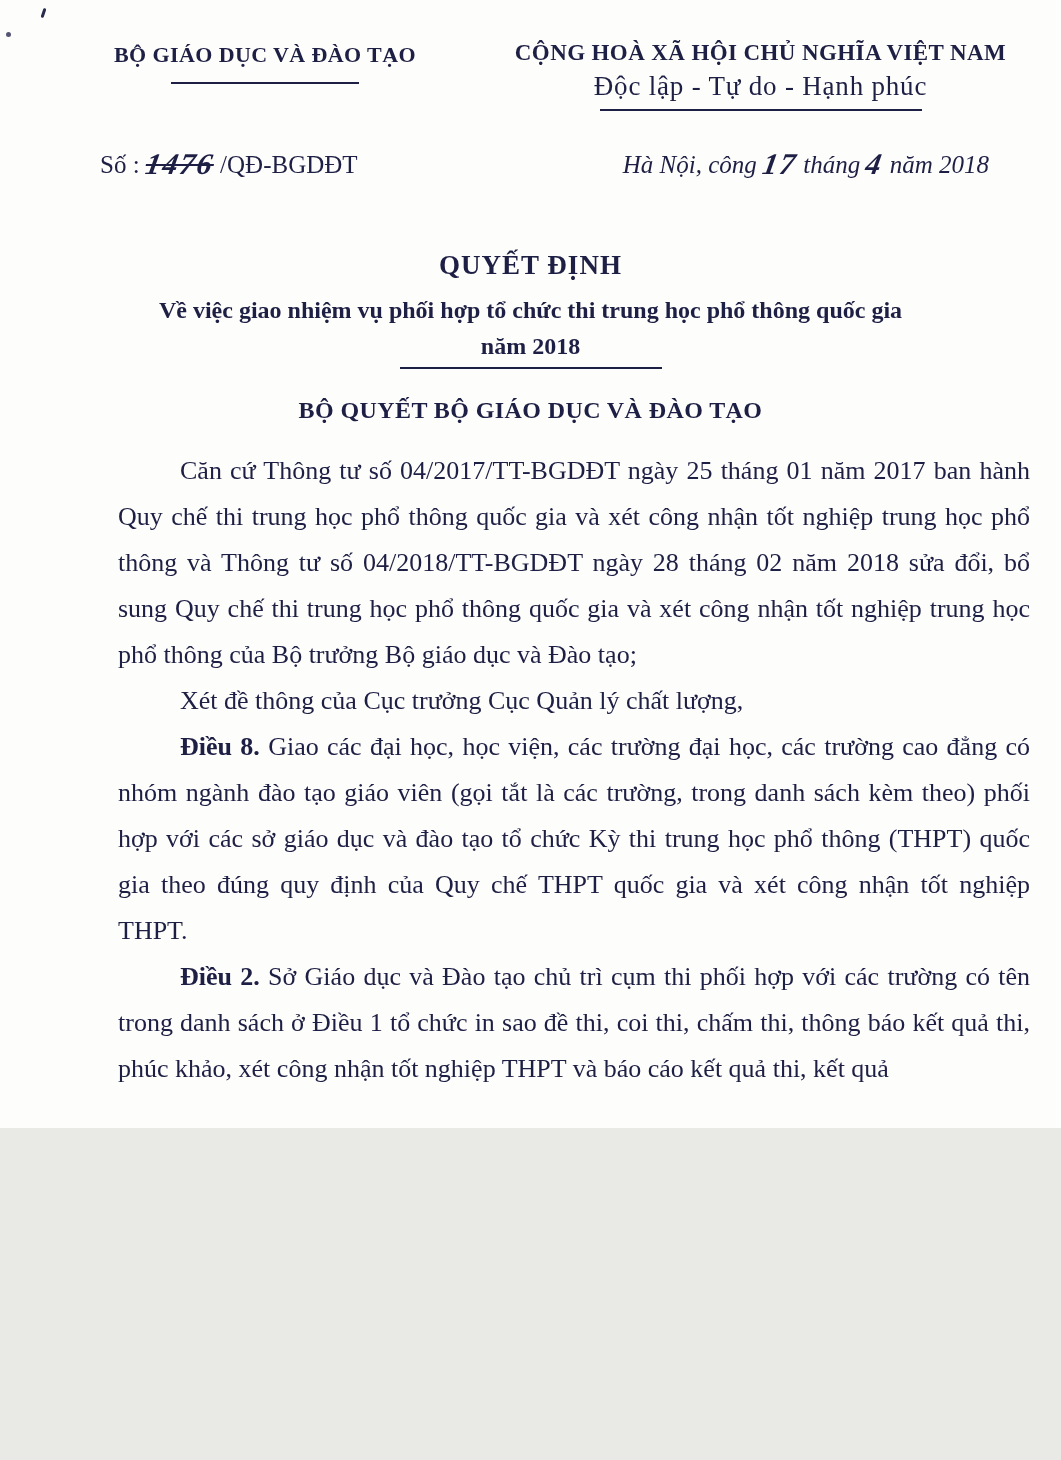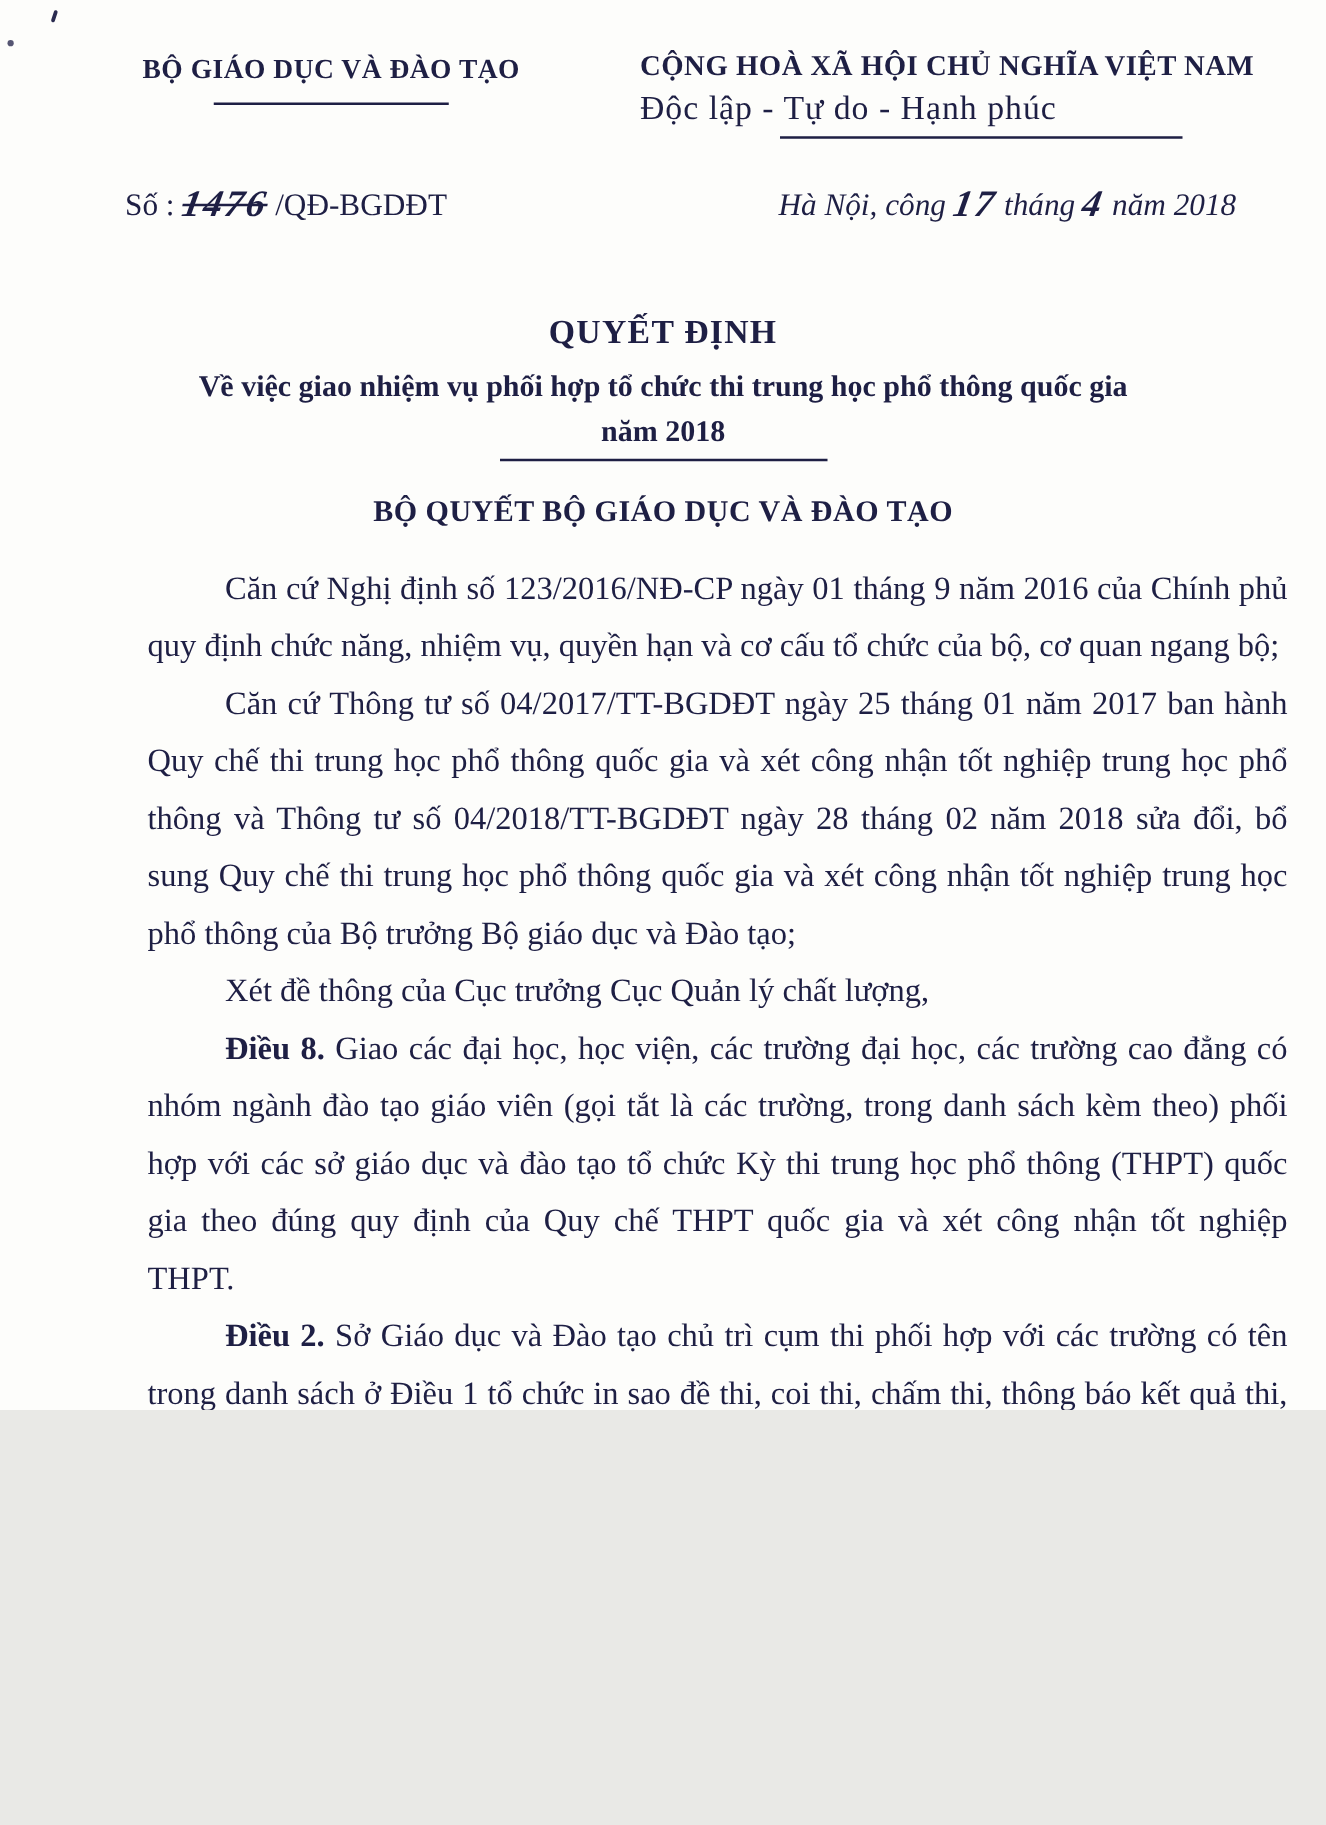--- a/index.html
+++ b/index.html
@@ -16,21 +16,21 @@
 
   
   .artifact-a { position:absolute; left:42px; top:8px; width:3px; height:10px; background:#2a2b50; transform:rotate(18deg); border-radius:2px; }
   .artifact-b { position:absolute; left:6px; top:32px; width:5px; height:5px; border-radius:50%; background:#2a2b50; opacity:.8; }
 
   
   .header-left { position:absolute; left:95px; top:42px; width:340px; text-align:center; }
   .ministry { font-weight:bold; font-size:22px; letter-spacing:.4px; white-space:nowrap; }
   .rule-left { width:188px; height:2px; background:#1e1f44; margin:14px auto 0; }
 
-  .header-right { position:absolute; left:512px; top:40px; width:545px; text-align:left; }
+  .header-right { position:absolute; left:488px; top:40px; width:545px; text-align:center; }
   .country { font-weight:bold; font-size:23px; letter-spacing:.4px; white-space:nowrap; }
   .motto { font-weight:normal; font-size:27px; margin-top:5px; letter-spacing:.8px; white-space:nowrap; }
   .rule-right { width:322px; height:2px; background:#1e1f44; margin:7px auto 0; }
 
   
   .ref-line {
     position:absolute; top:146px; left:100px; right:72px;
     display:flex; justify-content:space-between; align-items:baseline;
     font-size:25px;
   }
@@ -96,21 +96,20 @@
     <div class="title-main">QUYẾT ĐỊNH</div>
     <div class="title-sub">
       <div>Về việc giao nhiệm vụ phối hợp tổ chức thi trung học phổ thông quốc gia</div>
       <div>năm 2018</div>
     </div>
     <div class="title-rule"></div>
     <div class="issuer">BỘ QUYẾT BỘ GIÁO DỤC VÀ ĐÀO TẠO</div>
   </div>
 
   <div class="body-text">
-    <p class="para">Căn cứ Nghị định số 123/2016/NĐ-CP ngày 01 tháng 9 năm 2016 của Chính phủ quy định chức năng, nhiệm vụ, quyền hạn và cơ cấu tổ chức của bộ, cơ quan ngang bộ;</p>
     <p class="para">Căn cứ Thông tư số 04/2017/TT-BGDĐT ngày 25 tháng 01 năm 2017 ban hành Quy chế thi trung học phổ thông quốc gia và xét công nhận tốt nghiệp trung học phổ thông và Thông tư số 04/2018/TT-BGDĐT ngày 28 tháng 02 năm 2018 sửa đổi, bổ sung Quy chế thi trung học phổ thông quốc gia và xét công nhận tốt nghiệp trung học phổ thông của Bộ trưởng Bộ giáo dục và Đào tạo;</p>
     <p class="para">Xét đề thông của Cục trưởng Cục Quản lý chất lượng,</p>
 
 
     <p class="para"><span class="article-label">Điều 8.</span> <span>Giao các đại học, học viện, các trường đại học, các trường cao đẳng có nhóm ngành đào tạo giáo viên (gọi tắt là các trường, trong danh sách kèm theo) phối hợp với các sở giáo dục và đào tạo tổ chức Kỳ thi trung học phổ thông (THPT) quốc gia theo đúng quy định của Quy chế THPT quốc gia và xét công nhận tốt nghiệp THPT.</span></p>
 
     <p class="para"><span class="article-label">Điều 2.</span> <span>Sở Giáo dục và Đào tạo chủ trì cụm thi phối hợp với các trường có tên trong danh sách ở Điều 1 tổ chức in sao đề thi, coi thi, chấm thi, thông báo kết quả thi, phúc khảo, xét công nhận tốt nghiệp THPT và báo cáo kết quả thi, kết quả</span></p>
   </div>
 
 </div>

